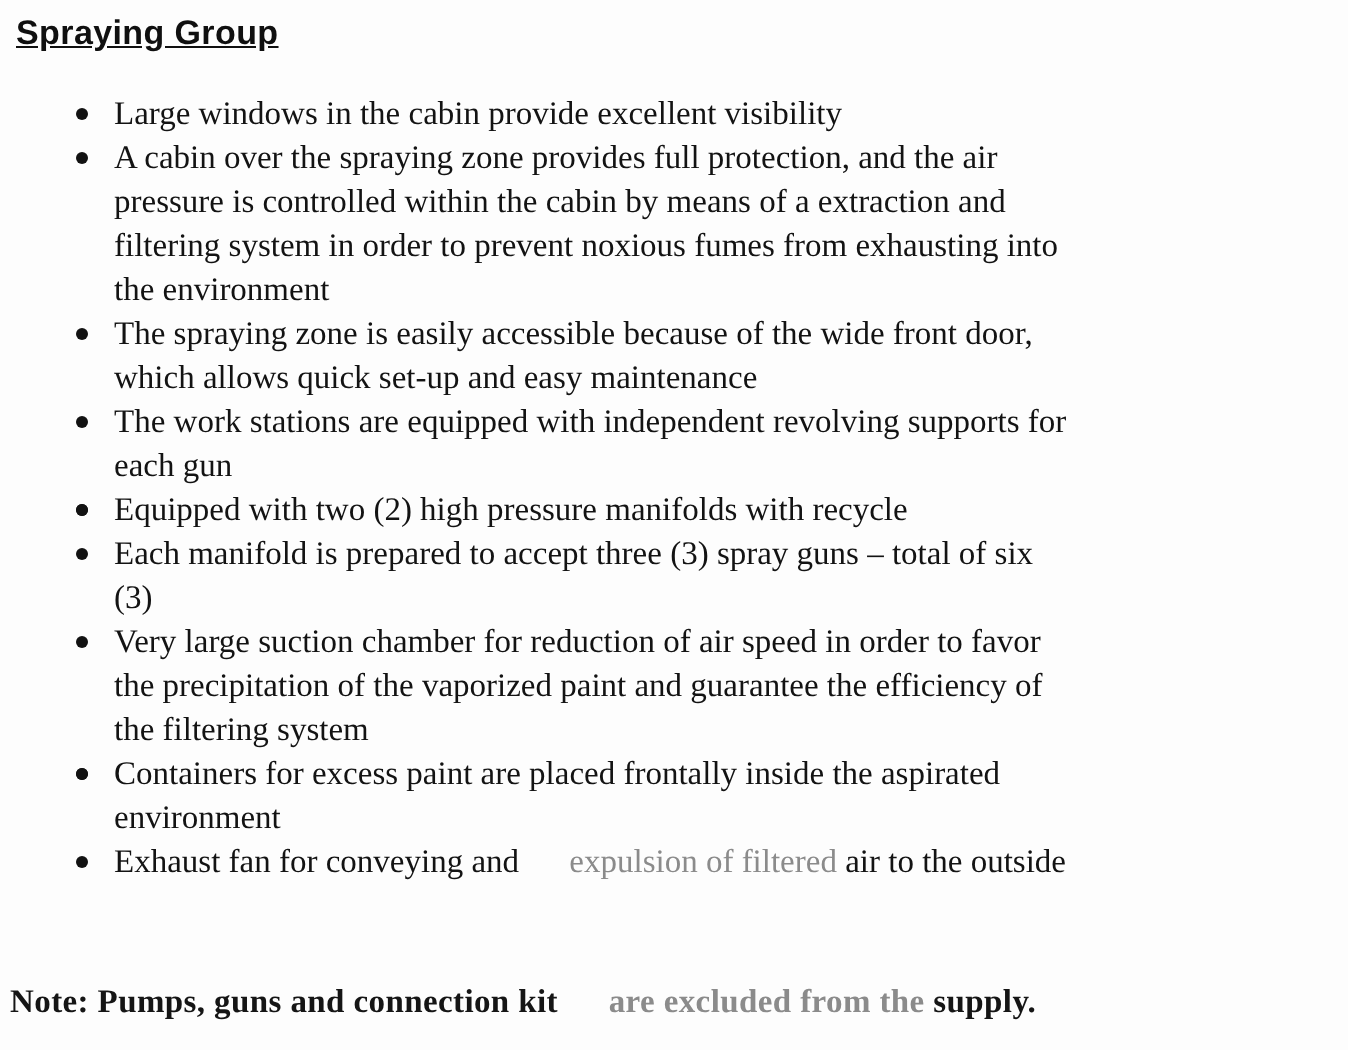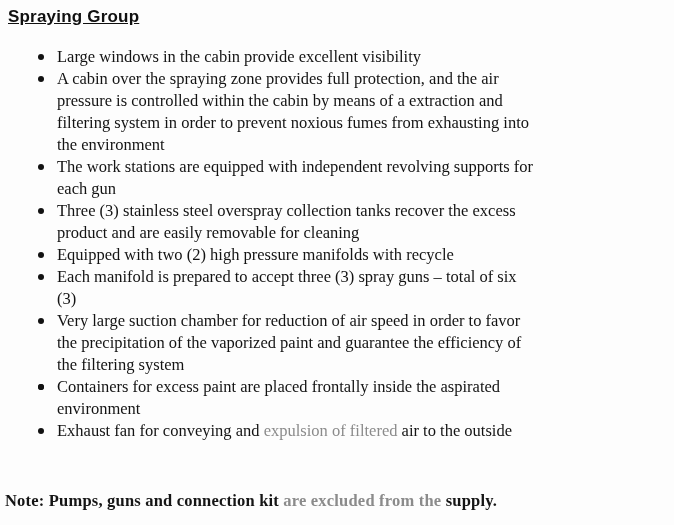--- a/index.html
+++ b/index.html
@@ -32,41 +32,42 @@
     line-height:22px;
     color:#131313;
   }
   ul.features li .dot{
     position:absolute;
     left:-19px;top:8px;
     width:6px;height:6px;
     background:#121212;
     border-radius:50%;
   }
-  .fade{color:#8b8b8b;}
+  .fade{color:#8b8b8b;margin-left:21px;}
   .note{
     position:absolute;
     left:5px;top:491px;
     margin:0;
     font-size:16.5px;
     font-weight:bold;
     color:#151515;
     letter-spacing:0.2px;
   }
 </style>
 </head>
 <body>
 
 <div class="page">
   <h1 class="title">Spraying Group</h1>
   <ul class="features" id="bullet-list">
       <li><span class="dot"></span><span>Large windows in the cabin provide excellent visibility</span></li>
       <li><span class="dot"></span><span>A cabin over the spraying zone provides full protection, and the air pressure is controlled within the cabin by means of a extraction and filtering system in order to prevent noxious fumes from exhausting into the environment</span></li>
+      <li><span class="dot"></span><span>The spraying zone is easily accessible because of the wide front door, which allows quick set-up and easy maintenance</span></li>
       <li><span class="dot"></span><span>The work stations are equipped with independent revolving supports for each gun</span></li>
-      <li><span class="dot"></span><span>Three (3) stainless steel overspray collection tanks recover the excess product and are easily removable for cleaning</span></li>
+      <li><span class="dot"></span></li>
       <li><span class="dot"></span><span>Equipped with two (2) high pressure manifolds with recycle</span></li>
       <li><span class="dot"></span><span>Each manifold is prepared to accept three (3) spray guns – total of six (3)</span></li>
       <li><span class="dot"></span><span>Very large suction chamber for reduction of air speed in order to favor the precipitation of the vaporized paint and guarantee the efficiency of the filtering system</span></li>
       <li><span class="dot"></span></li>
       <li><span class="dot"></span><span>Containers for excess paint are placed frontally inside the aspirated environment</span></li>
       <li><span class="dot"></span><span>Exhaust fan for conveying and </span><span class="fade">expulsion of filtered</span><span> air to the outside</span></li>
     </ul>
   <p class="note" id="note-line"><span>Note: Pumps, guns and connection kit </span><span class="fade">are excluded from the</span><span> supply.</span></p>
 </div>
 

